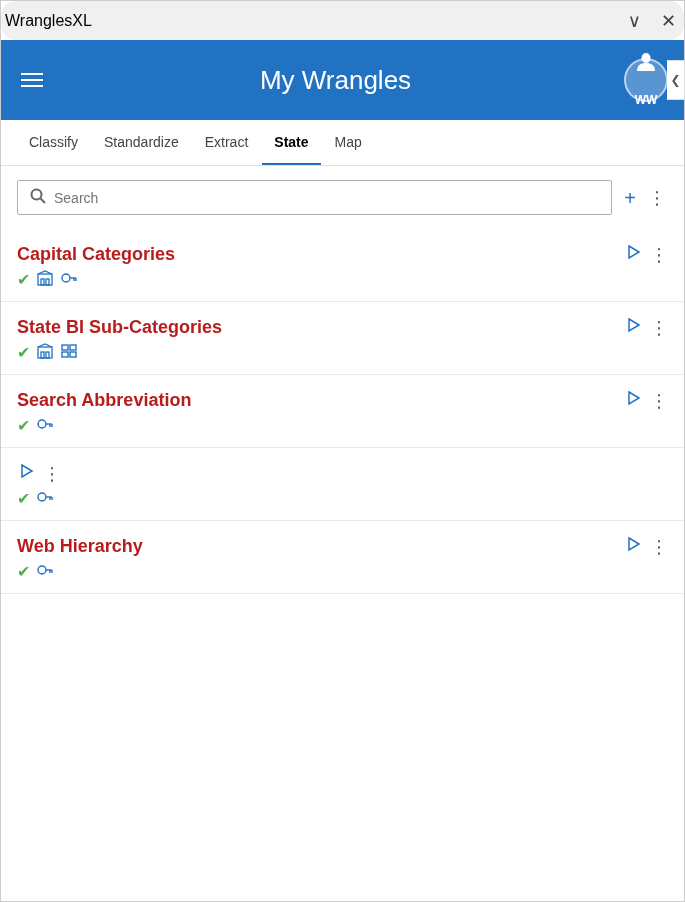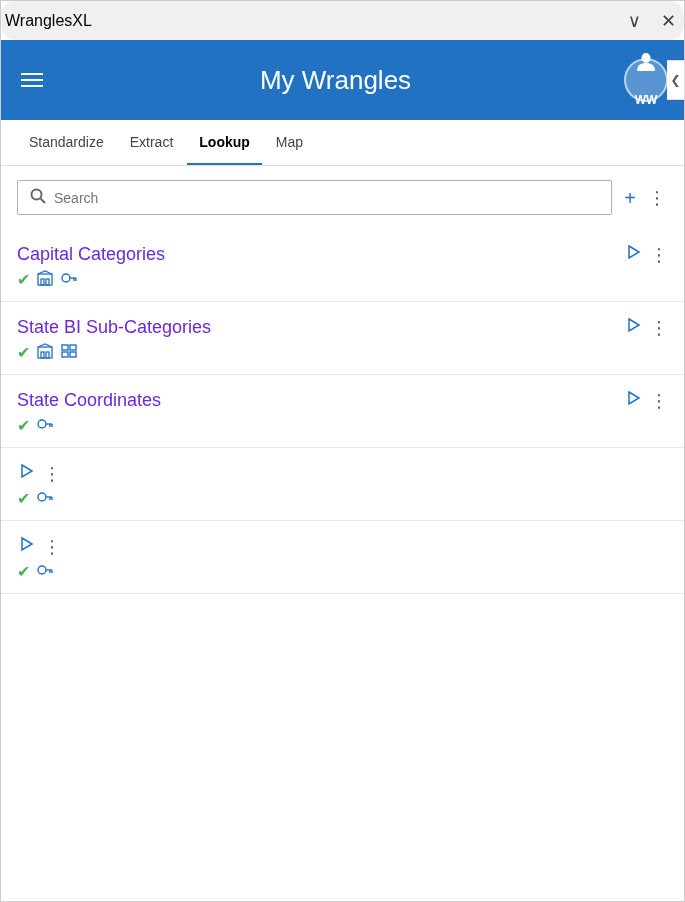--- a/index.html
+++ b/index.html
@@ -220,22 +220,22 @@
       display: flex;
       flex-direction: column;
     }
     .list-item-header {
       display: flex;
       align-items: center;
       justify-content: space-between;
     }
     .list-item-title {
       font-size: 18px;
-      font-weight: 400;
-      color: #6d28d9;
+      font-weight: 700;
+      color: #b91c1c;
     }
     .list-item-controls {
       display: flex;
       align-items: center;
       gap: 8px;
     }
     .list-item-play-btn {
       background: none;
       border: none;
       cursor: pointer;
@@ -291,23 +291,24 @@
           <ellipse cx="10" cy="5" rx="4.5" ry="5"></ellipse>
           <path d="M1 18 C1 12 5 10 10 10 C15 10 19 12 19 18"></path>
         </svg>
       </div>
       <span style="font-size:12px;margin-top:18px;">WW</span>
     </div>
     <div class="sidebar-collapse">❮</div>
   </div>
 
   <nav class="nav-tabs">
+    <button class="nav-tab">Classify</button>
     <button class="nav-tab">Standardize</button>
     <button class="nav-tab">Extract</button>
-    <button class="nav-tab active">Lookup</button>
+    <button class="nav-tab active">State</button>
     <button class="nav-tab">Map</button>
   </nav>
 
   <div class="search-area">
     <div class="search-box">
       <span class="search-icon-svg">
         <svg width="16" height="16" viewBox="0 0 16 16" fill="none" stroke="#666" stroke-width="2">
           <circle cx="6.5" cy="6.5" r="5"></circle>
           <line x1="10.5" y1="10.5" x2="15" y2="15"></line>
         </svg>
@@ -383,21 +384,21 @@
             <rect x="10" y="2" width="6" height="5"></rect>
             <rect x="2" y="9" width="6" height="5"></rect>
             <rect x="10" y="9" width="6" height="5"></rect>
           </svg>
         </span>
       </div>
     </div>
 
     <div class="list-item">
       <div class="list-item-header">
-        <span class="list-item-title">State Coordinates</span>
+        <span class="list-item-title">Search Abbreviation</span>
         <div class="list-item-controls">
           <button class="list-item-play-btn">
             <svg width="18" height="18" viewBox="0 0 18 18" fill="none" stroke="#2272C3" stroke-width="1.5">
               <polygon points="5,3 15,9 5,15" fill="none" stroke="#2272C3" stroke-width="1.5"></polygon>
             </svg>
           </button>
           <button class="list-item-more-btn">⋮</button>
         </div>
       </div>
       <div class="list-item-icons">
@@ -432,20 +433,21 @@
             <line x1="10" y1="8" x2="16" y2="8"></line>
             <line x1="14" y1="8" x2="14" y2="11"></line>
             <line x1="16" y1="8" x2="16" y2="11"></line>
           </svg>
         </span>
       </div>
     </div>
 
     <div class="list-item">
       <div class="list-item-header">
+        <span class="list-item-title">Web Hierarchy</span>
         <div class="list-item-controls">
           <button class="list-item-play-btn">
             <svg width="18" height="18" viewBox="0 0 18 18" fill="none" stroke="#2272C3" stroke-width="1.5">
               <polygon points="5,3 15,9 5,15" fill="none" stroke="#2272C3" stroke-width="1.5"></polygon>
             </svg>
           </button>
           <button class="list-item-more-btn">⋮</button>
         </div>
       </div>
       <div class="list-item-icons">

